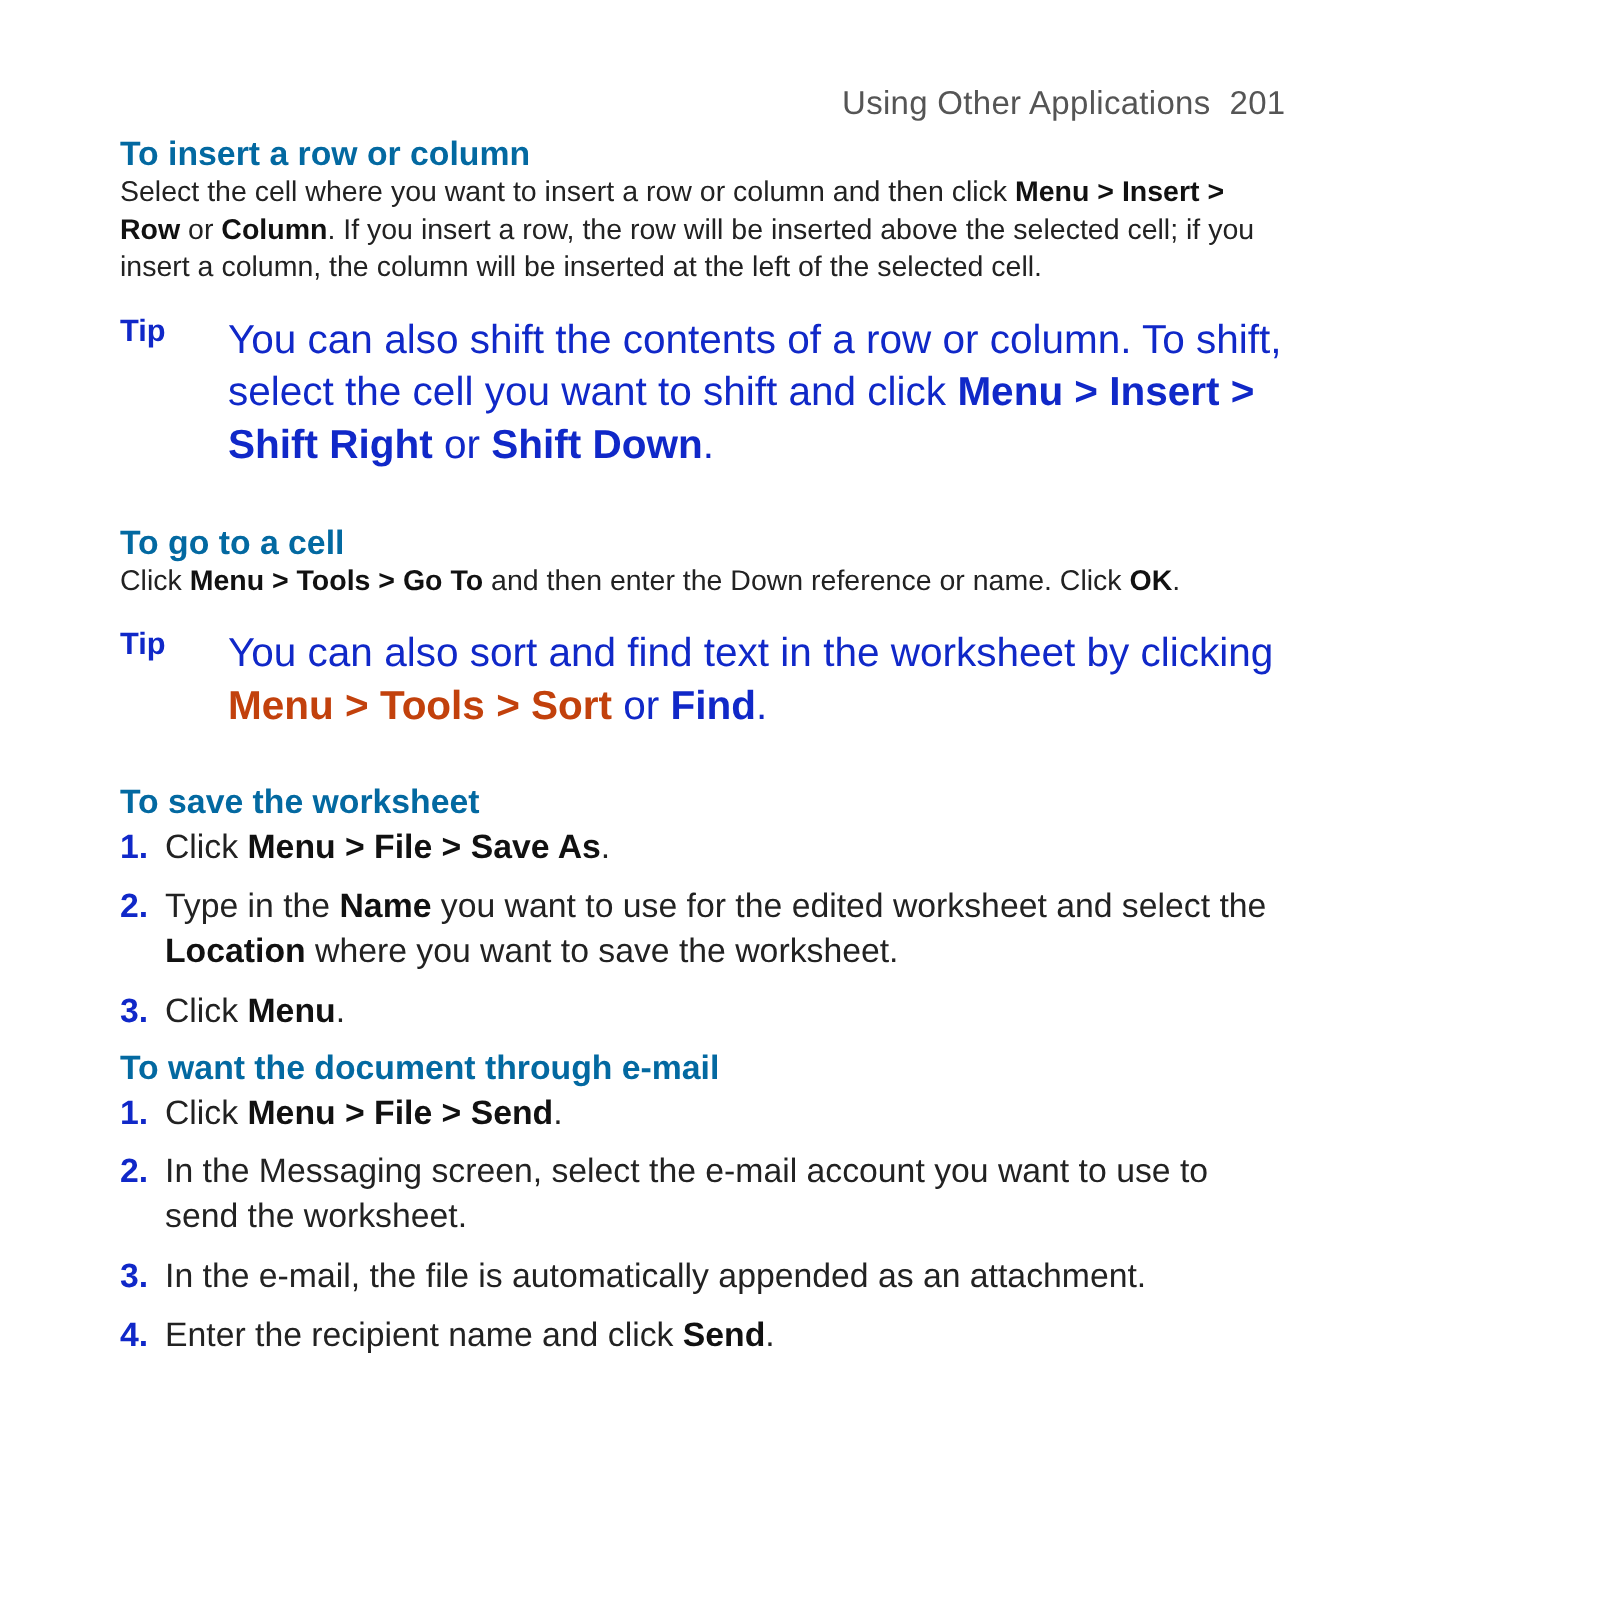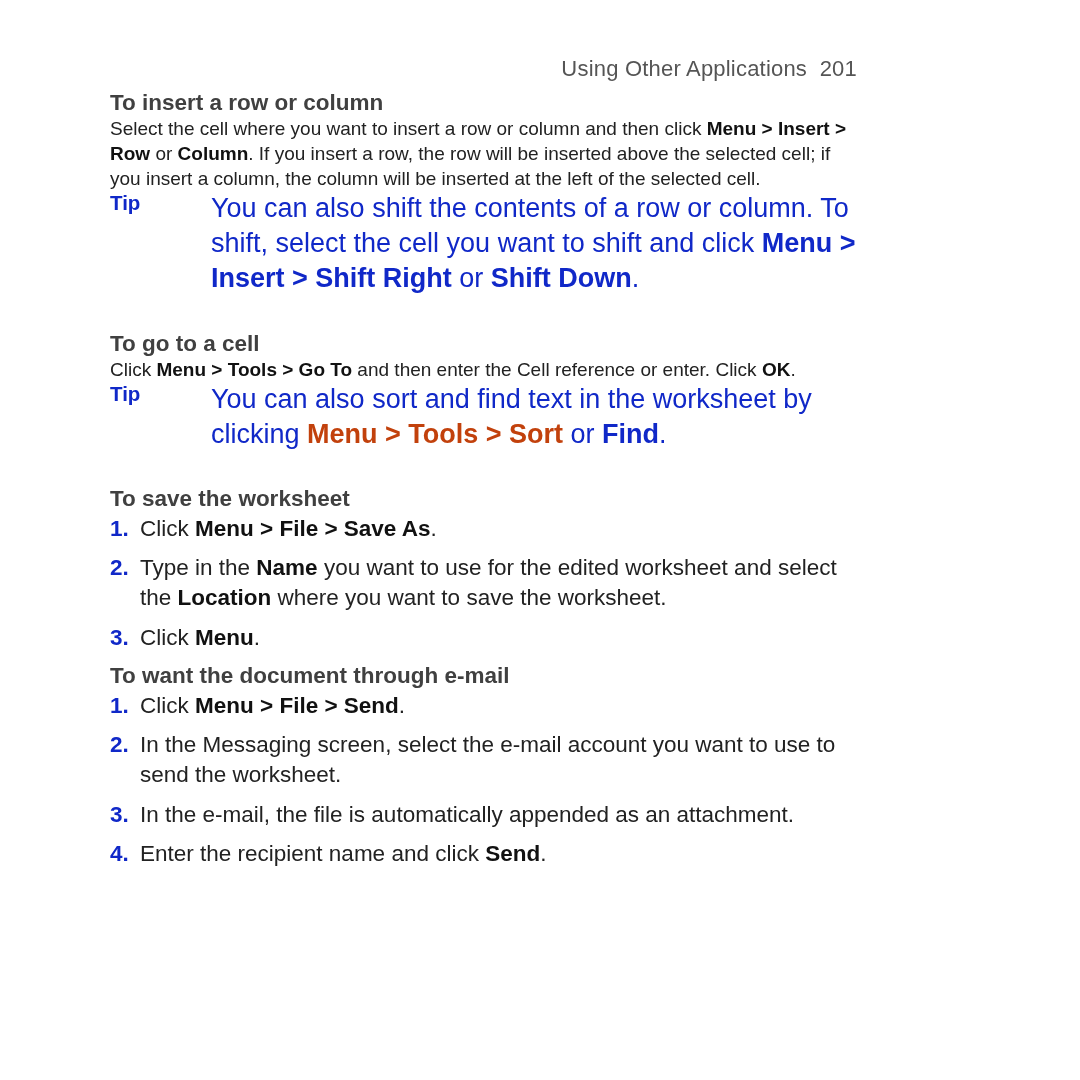--- a/index.html
+++ b/index.html
@@ -6,47 +6,47 @@
     margin: 0;
     padding: 0;
     width: 1080px;
     height: 1080px;
     background: #fff;
     font-family: "Myriad Pro", "Segoe UI", "Helvetica Neue", Arial, sans-serif;
     color: #222;
   }
   .page {
     box-sizing: border-box;
-    padding: 56px 64px 40px 110px;
+    padding: 56px 64px 40px 80px;
     width: 921px;
   }
   .header {
     text-align: right;
     font-size: 22px;
     color: #555;
     margin-bottom: 6px;
     letter-spacing: 0.2px;
   }
   .heading {
-    color: #404040;
+    color: #0369a1;
     font-weight: 700;
     font-size: 22.5px;
     margin-top: 8px;
     margin-bottom: 0px;
   }
   .para {
     font-size: 19px;
     line-height: 1.32;
     color: #222;
     margin-top: 0;
   }
   .tip-row {
     display: flex;
+    margin-top: 18px;
     margin-bottom: 6px;
-    gap: 29px;
   }
   .tip-label {
     color: #1028c8;
     font-weight: 700;
     font-size: 20.5px;
     flex: 0 0 72px;
   }
   .tip-body {
     color: #1028c8;
     font-size: 27px;
@@ -92,21 +92,21 @@
   </div>
   <div class="tip-row">
     <div class="tip-label">Tip</div>
     <div class="tip-body">
       <span>You can also shift the contents of a row or column. To shift, select the cell you want to shift and click </span><b style="color:#1028c8">Menu &gt; Insert &gt; Shift Right</b><span> or </span><b style="color:#1028c8">Shift Down</b><span>.</span>
     </div>
   </div>
 
   <div class="heading sp-top">To go to a cell</div>
   <div class="para">
-    <span>Click </span><b>Menu &gt; Tools &gt; Go To</b><span> and then enter the Cell reference or enter. Click </span><b>OK</b><span>.</span>
+    <span>Click </span><b>Menu &gt; Tools &gt; Go To</b><span> and then enter the Down reference or name. Click </span><b>OK</b><span>.</span>
   </div>
   <div class="tip-row">
     <div class="tip-label">Tip</div>
     <div class="tip-body">
       <span>You can also sort and find text in the worksheet by clicking </span><b style="color:#c2410c">Menu &gt; Tools &gt; Sort</b><span> or </span><b style="color:#1028c8">Find</b><span>.</span>
     </div>
   </div>
 
 
   <div class="heading sp-top">To save the worksheet</div>

